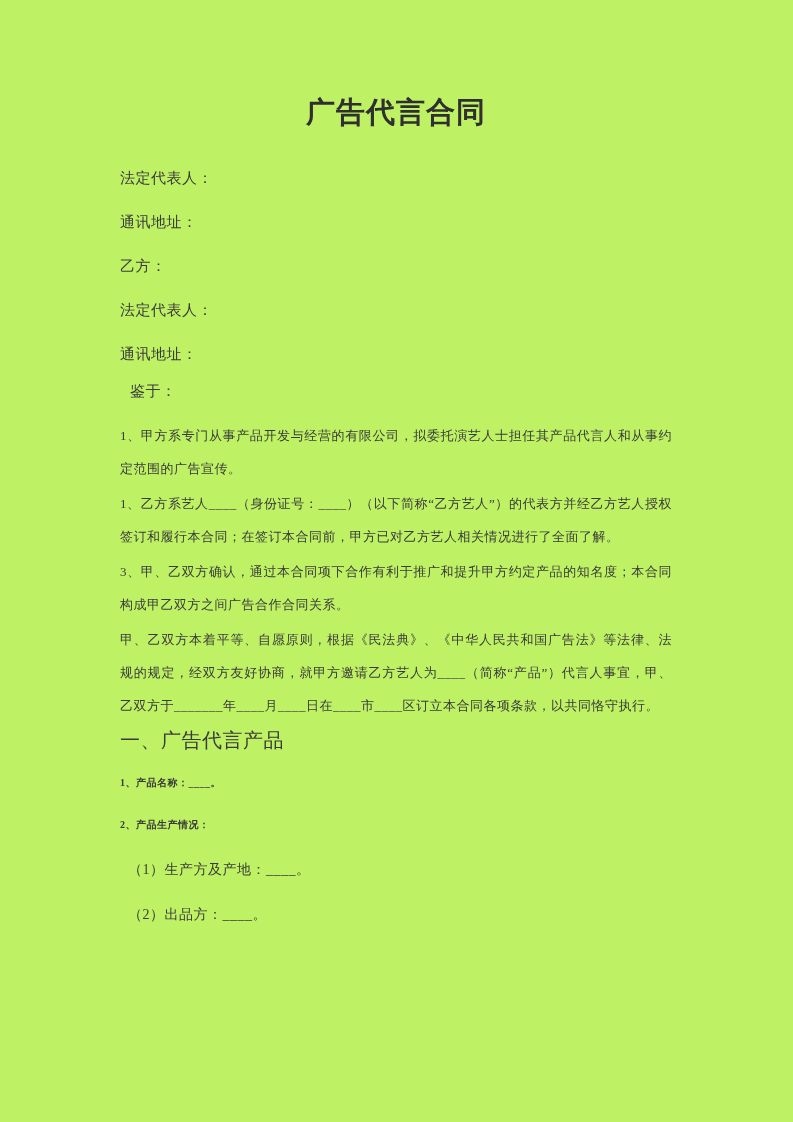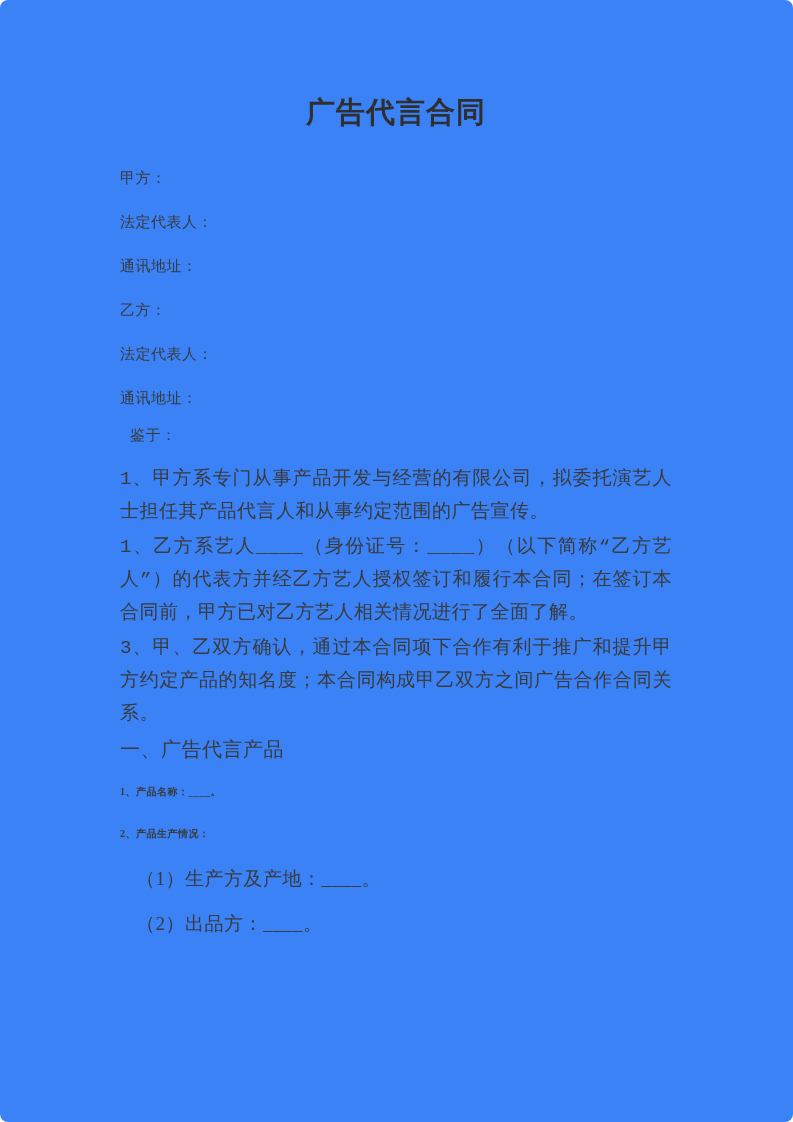--- a/index.html
+++ b/index.html
@@ -7,25 +7,24 @@
     padding: 0;
     background: #ffffff;
   }
   .page {
     position: relative;
     box-sizing: border-box;
     width: 793px;
     height: 1122px;
     margin: 0;
     padding: 70px 121px 0 120px;
-    background: #3b82f6;
+    background: #bef264;
     color: #3a3a3a;
     font-family: "Liberation Serif", "DejaVu Serif", serif;
     overflow: hidden;
-    border-radius: 8px;
   }
   .doc-title {
     margin: 24px 0 40px 0;
     font-size: 29px;
     line-height: 36px;
     font-weight: 700;
     text-align: center;
     letter-spacing: 1px;
     color: #2f2f2f;
   }
@@ -39,77 +38,76 @@
     margin-bottom: 21px;
   }
   .whereas {
     margin: 0 0 20px 10px;
     font-size: 15px;
     line-height: 16px;
     letter-spacing: 0.5px;
   }
   .para {
     margin: 0 0 2px 0;
-    font-size: 19px;
+    font-size: 13px;
     line-height: 33px;
     text-align: justify;
     text-justify: inter-ideograph;
     letter-spacing: 0.5px;
     word-break: break-all;
-    font-family: Liberation Mono, monospace;
   }
   .sec-heading {
     margin: 0;
     font-size: 20px;
     line-height: 33px;
     font-weight: 400;
     letter-spacing: 0.5px;
   }
   .sec-item {
     margin: 9px 0 0 0;
     font-size: 10px;
     line-height: 33px;
     font-weight: 700;
     letter-spacing: 0.5px;
   }
   .sec-subitem {
-    margin: 12px 0 0 16px;
-    font-size: 19px;
+    margin: 12px 0 0 8px;
+    font-size: 14px;
     line-height: 33px;
     font-weight: 400;
     letter-spacing: 0.5px;
   }
 </style>
 </head>
 <body>
 
 <div class="page">
 
   <h1 class="doc-title">广告代言合同</h1>
 
-  <p class="field">甲方：</p>
 
   <p class="field">法定代表人：</p>
 
   <p class="field">通讯地址：</p>
 
   <p class="field">乙方：</p>
 
   <p class="field">法定代表人：</p>
 
   <p class="field tight">通讯地址：</p>
 
   <p class="whereas">鉴于：</p>
 
   <p class="para">1、甲方系专门从事产品开发与经营的有限公司，拟委托演艺人士担任其产品代言人和从事约定范围的广告宣传。</p>
 
   <p class="para">1、乙方系艺人____（身份证号：____）（以下简称“乙方艺人”）的代表方并经乙方艺人授权签订和履行本合同；在签订本合同前，甲方已对乙方艺人相关情况进行了全面了解。</p>
 
   <p class="para">3、甲、乙双方确认，通过本合同项下合作有利于推广和提升甲方约定产品的知名度；本合同构成甲乙双方之间广告合作合同关系。</p>
 
+  <p class="para">甲、乙双方本着平等、自愿原则，根据《民法典》、《中华人民共和国广告法》等法律、法规的规定，经双方友好协商，就甲方邀请乙方艺人为____（简称“产品”）代言人事宜，甲、乙双方于_______年____月____日在____市____区订立本合同各项条款，以共同恪守执行。</p>
 
   <p class="sec-heading">一、广告代言产品</p>
 
   <p class="sec-item">1、产品名称：____。</p>
 
   <p class="sec-item">2、产品生产情况：</p>
 
   <p class="sec-subitem">（1）生产方及产地：____。</p>
 
   <p class="sec-subitem">（2）出品方：____。</p>

